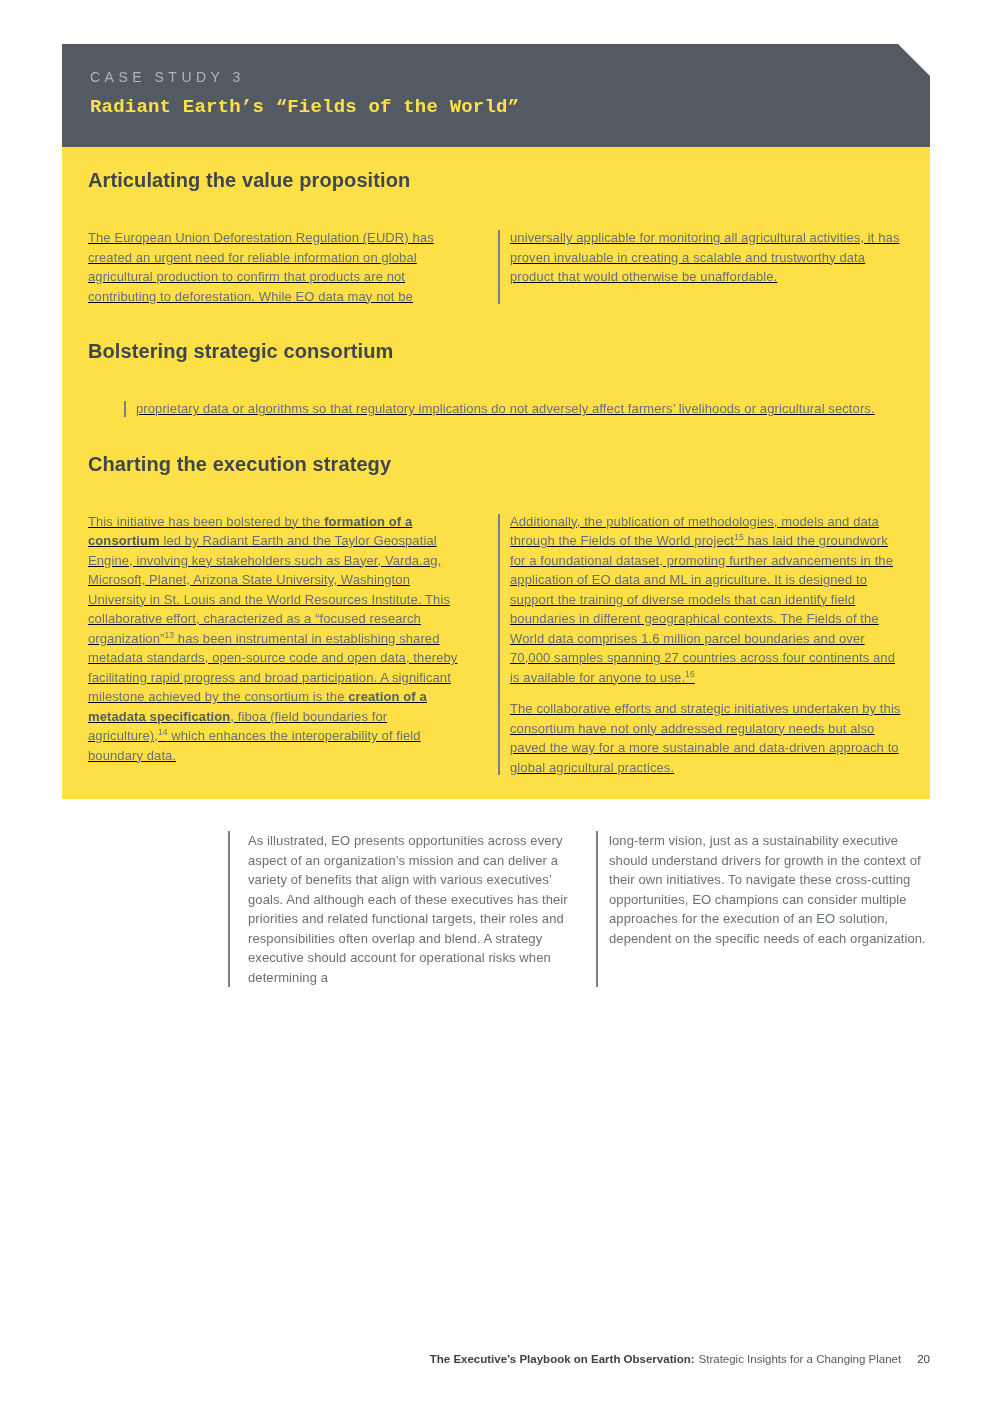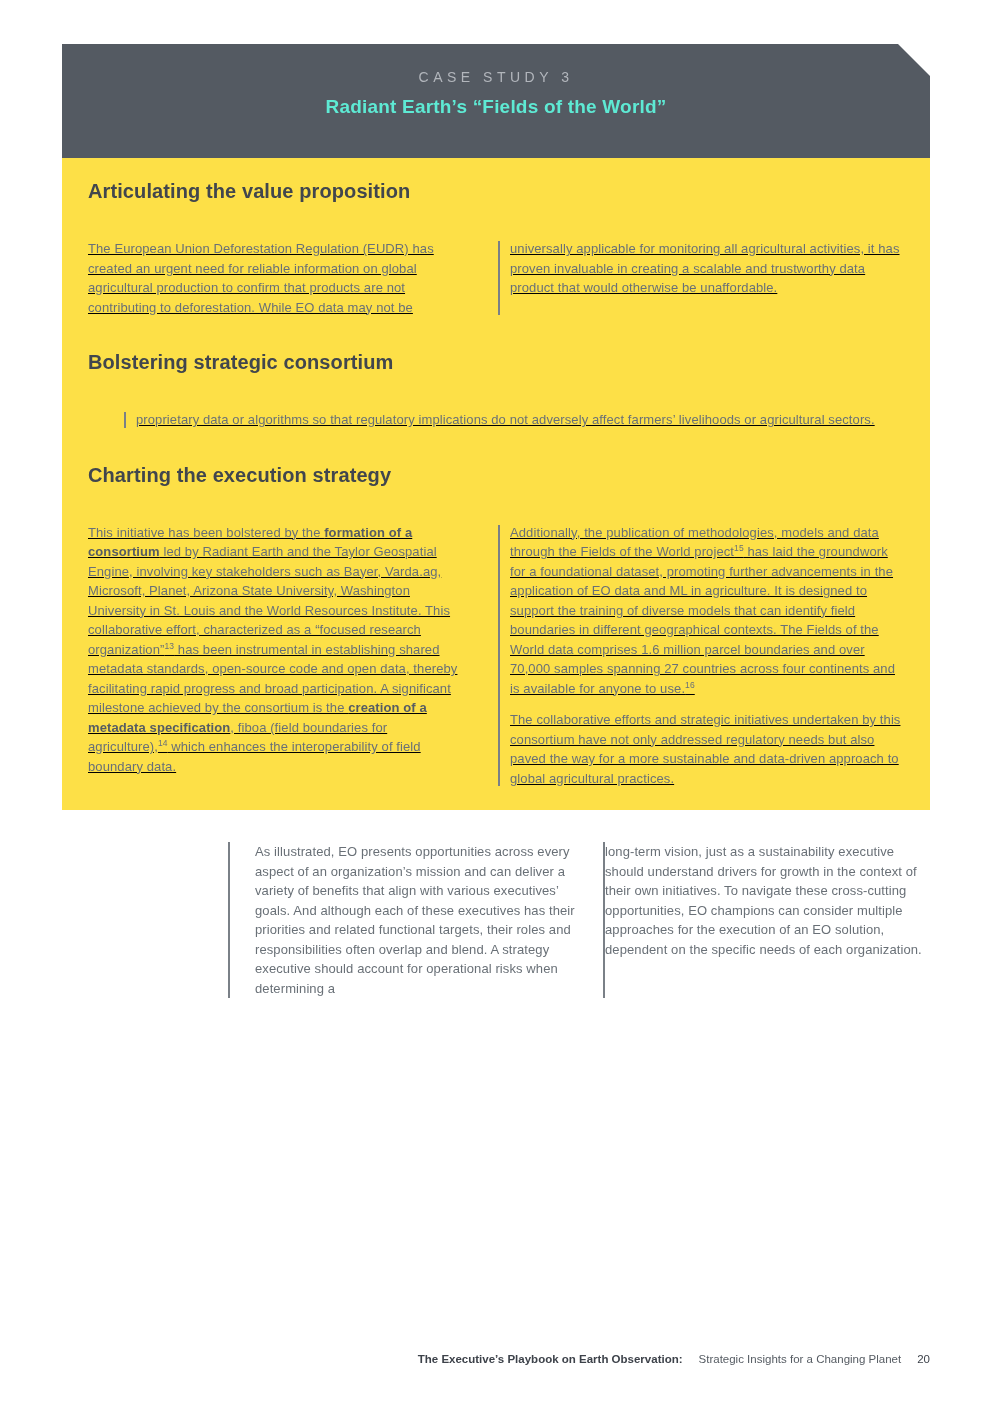--- a/index.html
+++ b/index.html
@@ -10,36 +10,36 @@
     margin: 0 auto;
     background: #ffffff;
     overflow: hidden;
     font-family: "Liberation Sans", sans-serif;
   }
 
   
   .banner {
     margin: 44px 62px 0;
     background: #545a62;
-    padding: 25px 28px 40px;
+    padding: 25px 28px 29px;
     clip-path: polygon(0 0, calc(100% - 32px) 0, 100% 32px, 100% 100%, 0 100%);
-    text-align: center;
   }
   .kicker {
     font-size: 14px;
     letter-spacing: 4.5px;
     color: #b2b6bc;
     font-weight: 400;
   }
   .banner-title {
     margin: 11px 0 0;
     font-size: 19px;
     font-weight: 700;
-    color: #5eead4;
+    color: #fde047;
     letter-spacing: 0.2px;
+    font-family: Liberation Mono, monospace;
   }
 
   
   .gray-panel {
     margin: 0 62px;
     background: #fde047;
     padding: 22px 26px 22px;
   }
   .section + .section { margin-top: 34px; }
   .section-heading {
@@ -70,35 +70,35 @@
   .b { font-weight: 700; color: #565c63; }
   sup { font-size: 8.5px; line-height: 0; vertical-align: super; }
 
   
   .closing-block {
     display: flex;
     align-items: stretch;
     margin: 32px 62px 0 228px;
   }
   .vrule { flex: none; width: 2px; background: #7a8087; }
-  .closing-col-left  { flex: none; width: 336px; padding-left: 25px; }
+  .closing-col-left  { flex: none; width: 336px; padding-left: 18px; }
   .rule-mid { margin-left: 12px; }
-  .closing-col-right { flex: 1; min-width: 0; }
+  .closing-col-right { flex: 1; min-width: 0; padding-left: 11px; }
 
   
   .page-footer {
     position: absolute;
     right: 62px;
     bottom: 38px;
     font-size: 11.5px;
     color: #565c63;
     white-space: nowrap;
   }
   .f-bold { font-weight: 700; color: #3d424a; margin-left: 22px; }
-  .f-rest { margin-left: 16px; }
+  .f-rest { margin-left: 4px; }
   .f-page { margin-left: 16px; color: #3d424a; }
 </style>
 </head>
 <body>
 
 <div class="page">
 
   <header class="banner">
     <div class="kicker">CASE STUDY 3</div>
     <h1 class="banner-title">Radiant Earth’s “Fields of the World”</h1>

